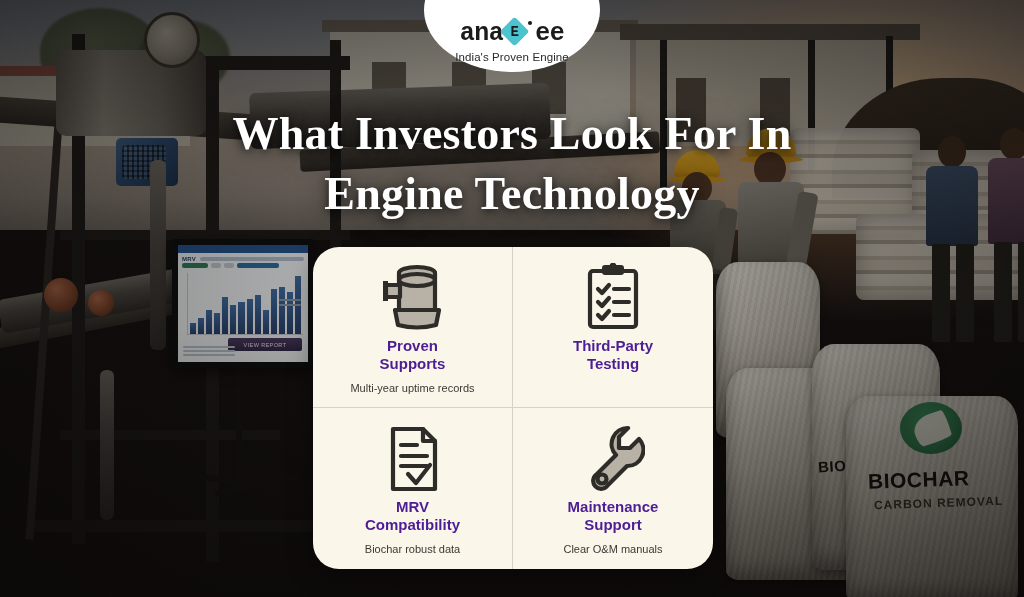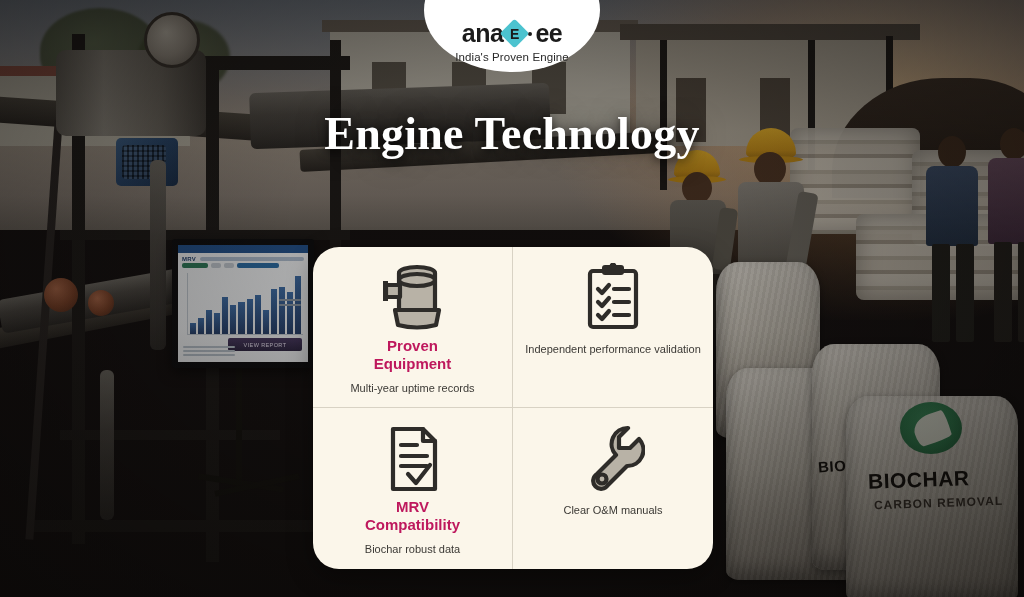--- a/index.html
+++ b/index.html
@@ -182,23 +182,24 @@
   }
 
   
   .logo-badge {
     position: absolute; left: 424px; top: -52px; width: 176px; height: 124px;
     background: #ffffff; border-radius: 50%;
     display: flex; flex-direction: column; align-items: center; justify-content: flex-end;
     padding-bottom: 9px;
   }
   .logo-word {
-    display: flex; align-items: center; justify-content: center;
+    display: flex; justify-content: center;
     font-size: 25px; font-weight: 800; color: #1b1b1b; letter-spacing: -.5px;
     line-height: 1;
+    font-family: Liberation Mono, monospace;
   }
   .logo-diamond {
     position: relative; width: 21px; height: 21px; margin: 0 1px;
     background: #4cc3cf; transform: rotate(45deg); border-radius: 3px;
   }
   .logo-diamond span {
     position: absolute; inset: 0; transform: rotate(-45deg);
     display:flex; align-items:center; justify-content:center;
     color: #1b1b1b; font-size: 14px; font-weight: 800;
   }
@@ -230,21 +231,21 @@
   .cell {
     display: flex; flex-direction: column; align-items: center;
     padding: 14px 10px 8px;
     position: relative;
   }
   .cell.b-r { border-right: 1px solid #d8d2c4; }
   .cell.b-b { border-bottom: 1px solid #d8d2c4; }
 
   .ficon { height: 74px; display:flex; align-items:center; justify-content:center; }
   .ftitle {
-    font-size: 15px; font-weight: 700; color: #be185d; text-align: center;
+    font-size: 15px; font-weight: 700; color: #4c1d95; text-align: center;
     line-height: 1.22; margin-top: 2px;
   }
   .fsub {
     font-size: 11px; color: #3b3935; text-align: center; line-height: 1.3; margin-top: 7px;
   }
 
   .icon-stroke { stroke:#2e2c29; fill:none; stroke-width:4.2; stroke-linecap:round; stroke-linejoin:round; }
   .icon-fill   { fill:#b8b2a6; }
   .icon-fill-d { fill:#2e2c29; }
   .icon-white  { fill:#fbf6ea; }
@@ -414,20 +415,21 @@
       <span class="logo-diamond">
         <span>E</span>
       </span>
       <span class="logo-dot"></span>
       <span>ee</span>
     </div>
     <div class="logo-tag">India's Proven Engine</div>
   </div>
 
   <div class="headline">
+    <div>What Investors Look For In</div>
     <div>Engine Technology</div>
   </div>
 
   <div class="card">
     <div class="grid">
 
       <div class="cell b-r b-b">
         <div class="ficon">
           <svg width="62" height="70" viewBox="0 0 62 70" aria-hidden="true">
             <ellipse cx="35" cy="10" rx="18" ry="6" class="icon-fill"></ellipse>
@@ -437,39 +439,42 @@
             <ellipse cx="35" cy="17" rx="18" ry="6" class="icon-stroke"></ellipse>
             <path d="M13 47 L57 47 L54 62 Q35 67 16 62 Z" class="icon-fill"></path>
             <path d="M13 47 L57 47 L54 62 Q35 67 16 62 Z" class="icon-stroke"></path>
             <rect x="4" y="22" width="14" height="12" class="icon-fill"></rect>
             <rect x="4" y="22" width="14" height="12" class="icon-stroke"></rect>
             <rect x="1" y="18" width="5" height="20" class="icon-fill-d"></rect>
           </svg>
         </div>
         <div class="ftitle">
           <div>Proven</div>
-          <div>Equipment</div>
+          <div>Supports</div>
         </div>
         <div class="fsub">Multi-year uptime records</div>
       </div>
 
       <div class="cell b-b">
         <div class="ficon">
           <svg width="60" height="70" viewBox="0 0 60 70" aria-hidden="true">
             <rect x="7" y="8" width="46" height="56" rx="3" class="icon-white"></rect>
             <rect x="7" y="8" width="46" height="56" rx="3" class="icon-stroke"></rect>
             <rect x="19" y="2" width="22" height="10" rx="3" class="icon-fill-d"></rect>
             <circle cx="30" cy="3" r="3.4" class="icon-fill-d"></circle>
             <path d="M15 26 l4 4 l7 -8" class="icon-stroke"></path>
             <path d="M15 39 l4 4 l7 -8" class="icon-stroke"></path>
             <path d="M15 52 l4 4 l7 -8" class="icon-stroke"></path>
             <path d="M31 26 h15 M31 39 h15 M31 52 h15" class="icon-stroke"></path>
           </svg>
         </div>
-        <div class="fsub">Independent performance validation</div>
+        <div class="ftitle">
+          <div>Third-Party</div>
+          <div>Testing</div>
+        </div>
       </div>
 
       <div class="cell b-r">
         <div class="ficon">
           <svg width="58" height="70" viewBox="0 0 58 70" aria-hidden="true">
             <path d="M9 5 h30 l12 12 v48 h-42 z" class="icon-white"></path>
             <path d="M9 5 h30 l12 12 v48 h-42 z" class="icon-stroke"></path>
             <path d="M39 5 v12 h12" class="icon-stroke"></path>
             <path d="M17 21 h16 M17 32 h26 M17 42 h26" class="icon-stroke"></path>
             <path d="M24 50 l8 9 l14 -18" class="icon-stroke"></path>
@@ -483,19 +488,23 @@
       </div>
 
       <div class="cell">
         <div class="ficon">
           <svg width="64" height="70" viewBox="0 0 64 70" aria-hidden="true">
             <path d="M47 4 a16 16 0 0 0 -12 27 L16 50 a8 8 0 1 0 11 11 L46 42 A16 16 0 0 0 58 15 L49 24 L38 24 L38 13 Z" class="icon-fill"></path>
             <path d="M47 4 a16 16 0 0 0 -12 27 L16 50 a8 8 0 1 0 11 11 L46 42 A16 16 0 0 0 58 15 L49 24 L38 24 L38 13 Z" class="icon-stroke"></path>
             <circle cx="21" cy="55" r="4.5" class="icon-stroke"></circle>
           </svg>
         </div>
+        <div class="ftitle">
+          <div>Maintenance</div>
+          <div>Support</div>
+        </div>
         <div class="fsub">Clear O&amp;M manuals</div>
       </div>
 
     </div>
   </div>
 
 </div>
 
 </body></html>

